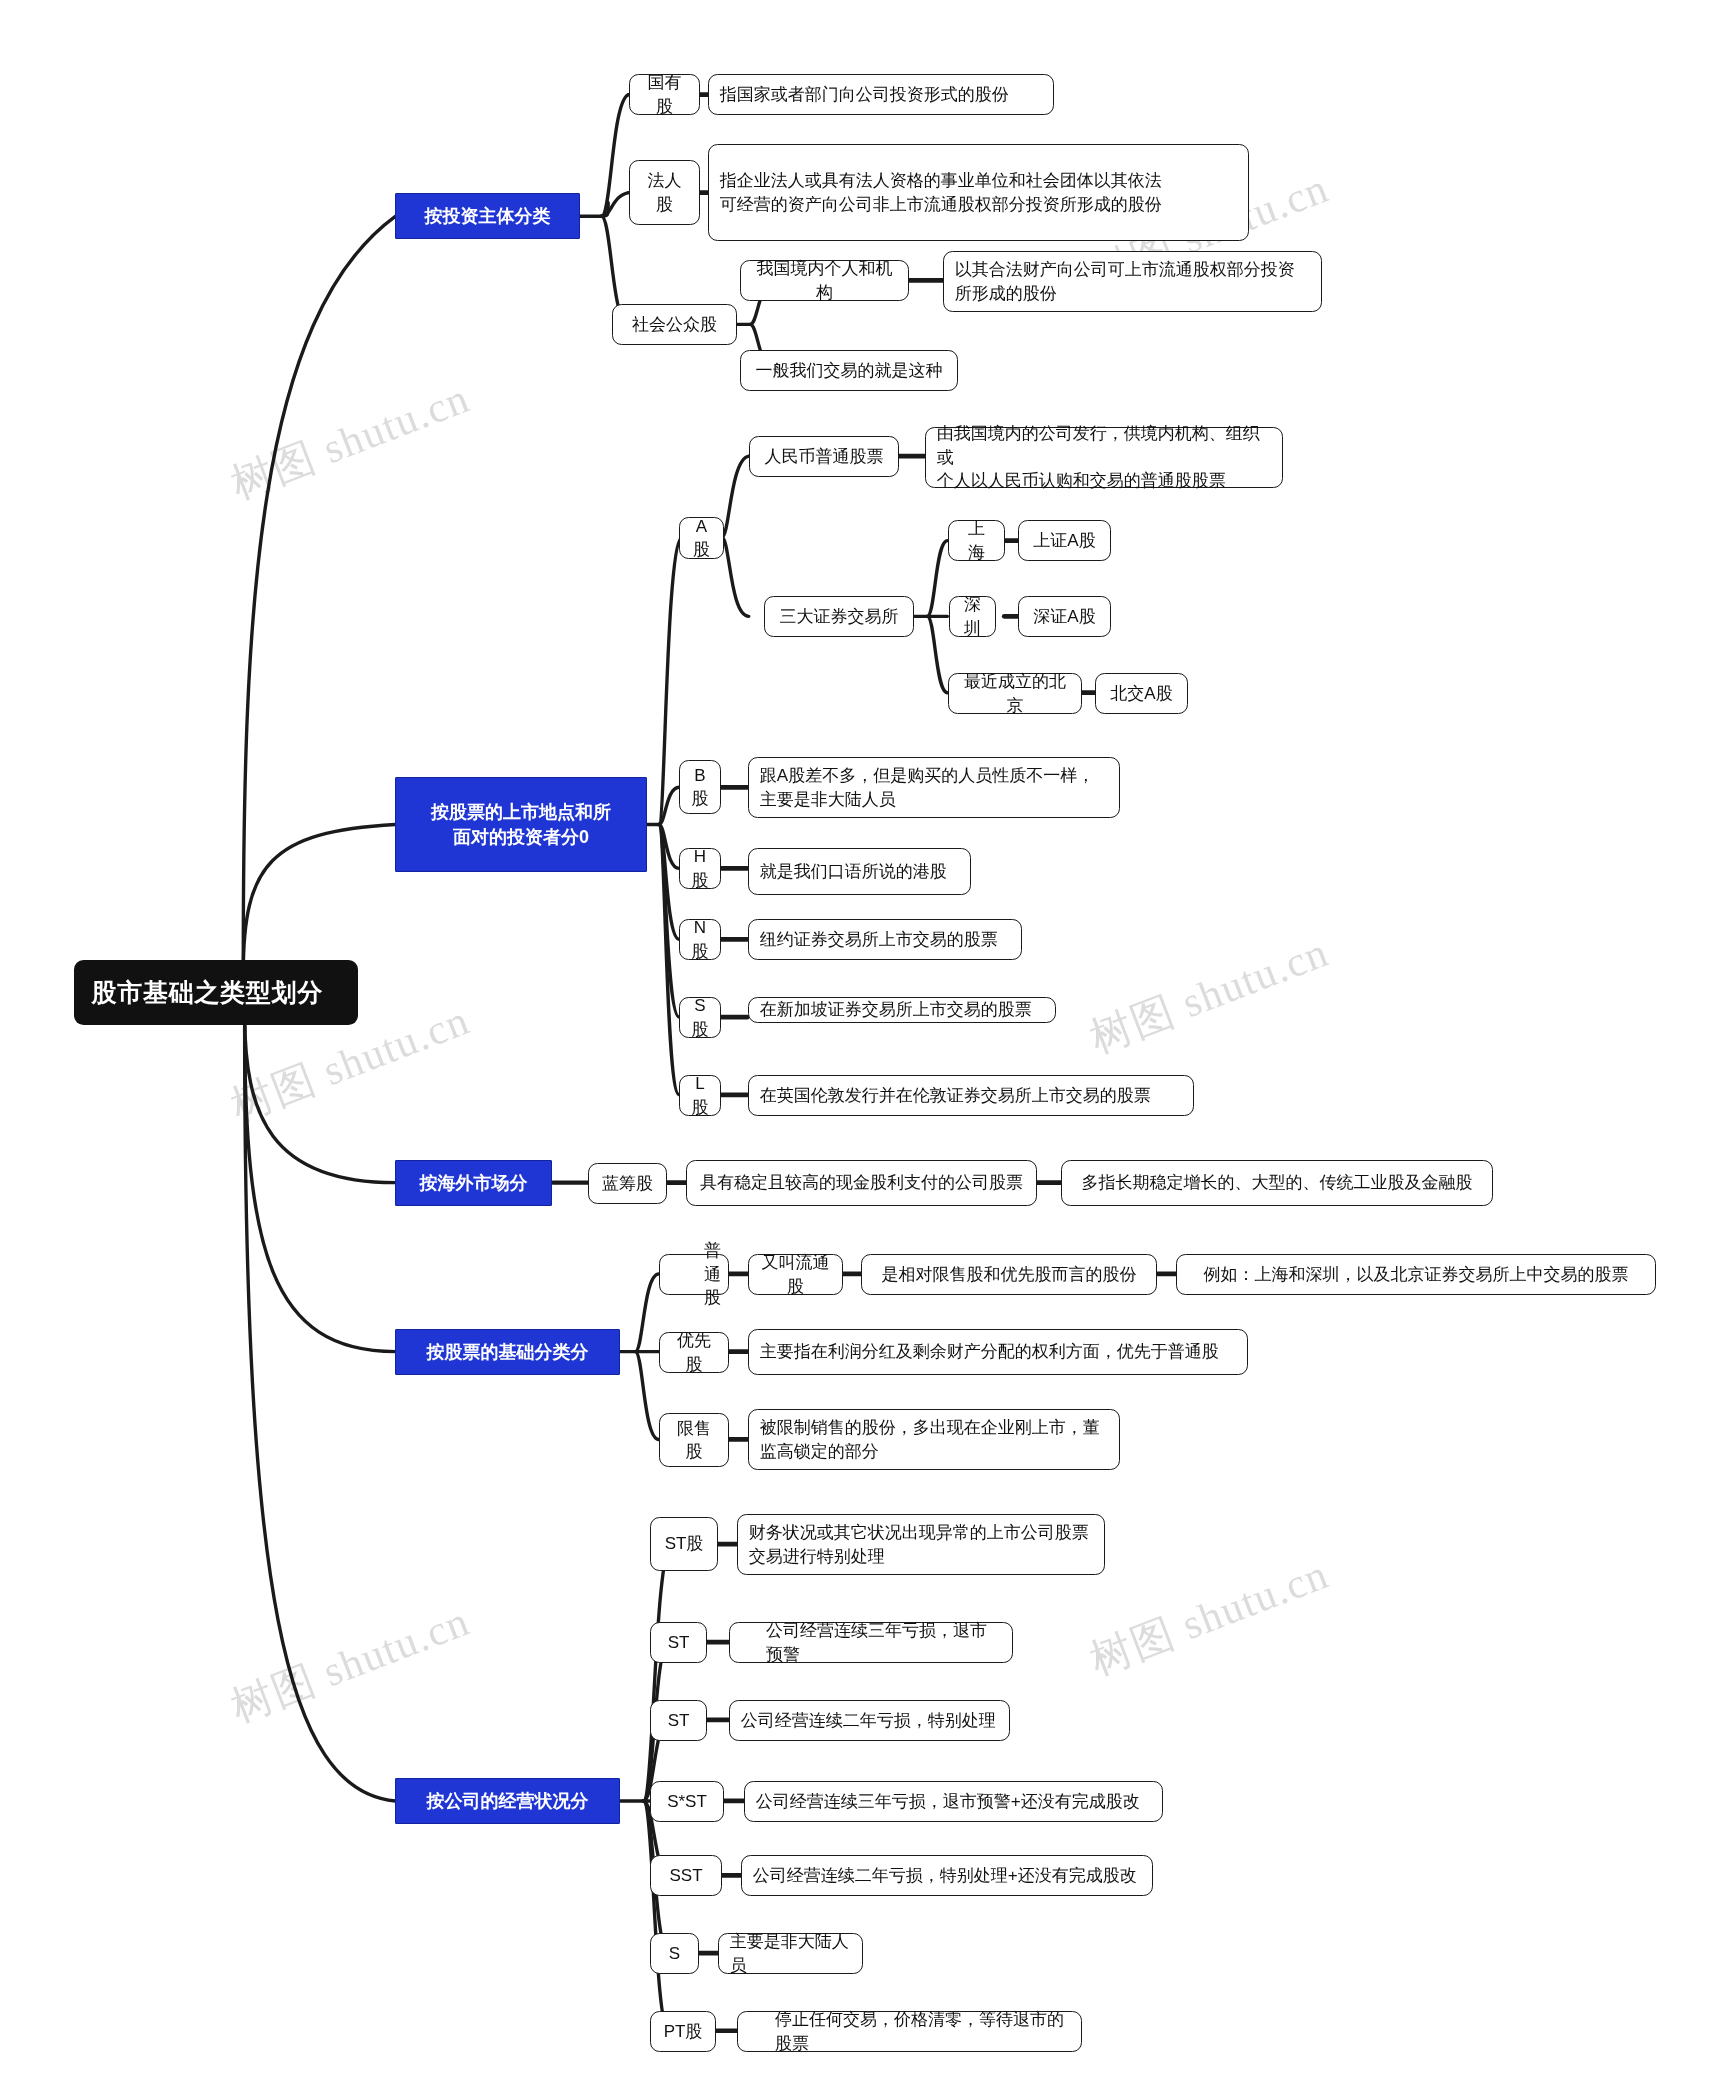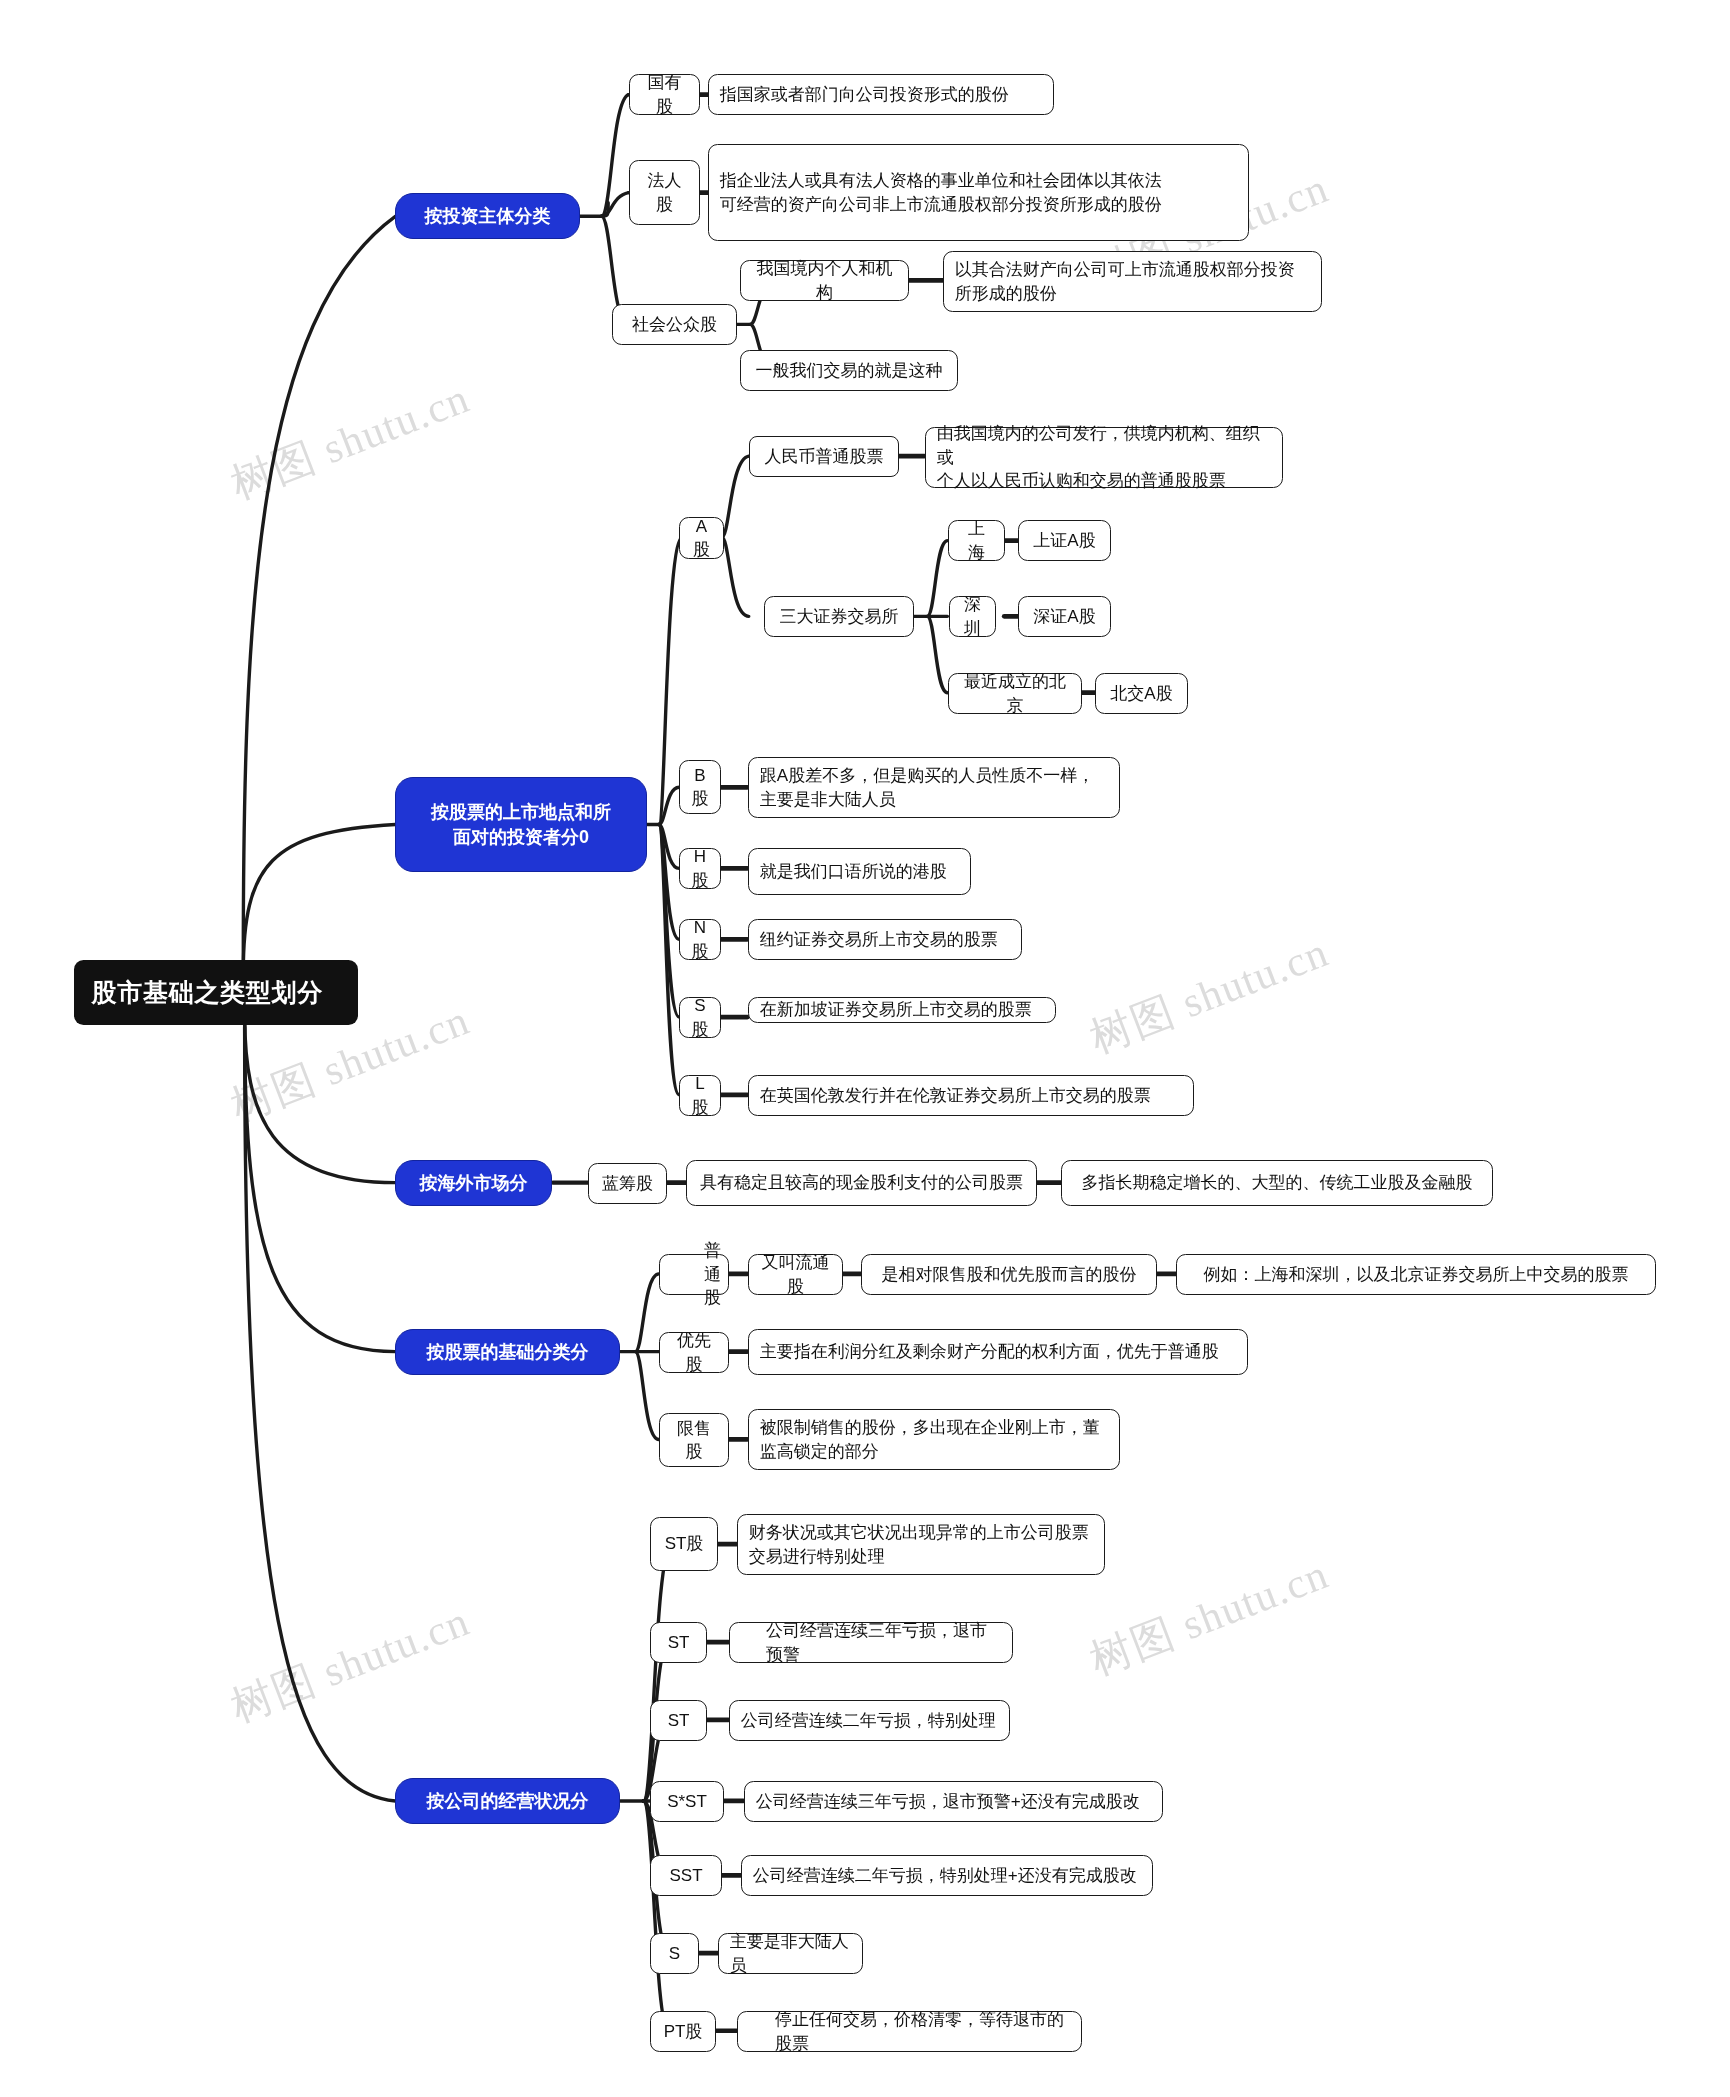--- a/index.html
+++ b/index.html
@@ -29,21 +29,21 @@
     color:#111; line-height:1.38; white-space:pre-line;
   }
   .node .txt { display:block; width:100%; }
 
   .root {
     background:#111111; border:none; border-radius:9.5px; color:#ffffff;
     font-size:25px; font-weight:600; letter-spacing:0.7px;
     padding:0 17.6px; justify-content:center;
   }
   .branch {
-    background:#1f35d4; border:1.7px solid #12239e; border-radius:18px;
+    background:#1f35d4; border:1.7px solid #12239e; border-radius:1px;
     color:#ffffff; font-size:18px; font-weight:600;
     padding:0 9px; justify-content:center; text-align:center;
   }
   .leaf { font-size:17px; padding:0 10.8px; border-radius:9.5px; }
   .leaf.center { justify-content:center; text-align:center; }
 </style>
 </head>
 <body>
 
 <div id="stage">
@@ -196,21 +196,21 @@
 所形成的股份</span>
   </div>
   <div class="node leaf center" style="left:740px; top:350px; width:218px; height:41px;">
     <span class="txt">一般我们交易的就是这种</span>
   </div>
 
   <div class="node leaf center" style="left:679px; top:517px; width:45px; height:42px;">
     <span class="txt">A股</span>
   </div>
 
-  <div class="node leaf center" style="left:749px; top:436px; width:150px; height:41px;border-radius:8px;">
+  <div class="node leaf center" style="left:749px; top:436px; width:150px; height:41px;">
     <span class="txt">人民币普通股票</span>
   </div>
   <div class="node leaf" style="left:925px; top:427px; width:358px; height:61px;">
     <span class="txt">由我国境内的公司发行，供境内机构、组织或
 个人以人民币认购和交易的普通股股票</span>
   </div>
 
   <div class="node leaf center" style="left:764px; top:596px; width:150px; height:41px;">
     <span class="txt">三大证券交易所</span>
   </div>

